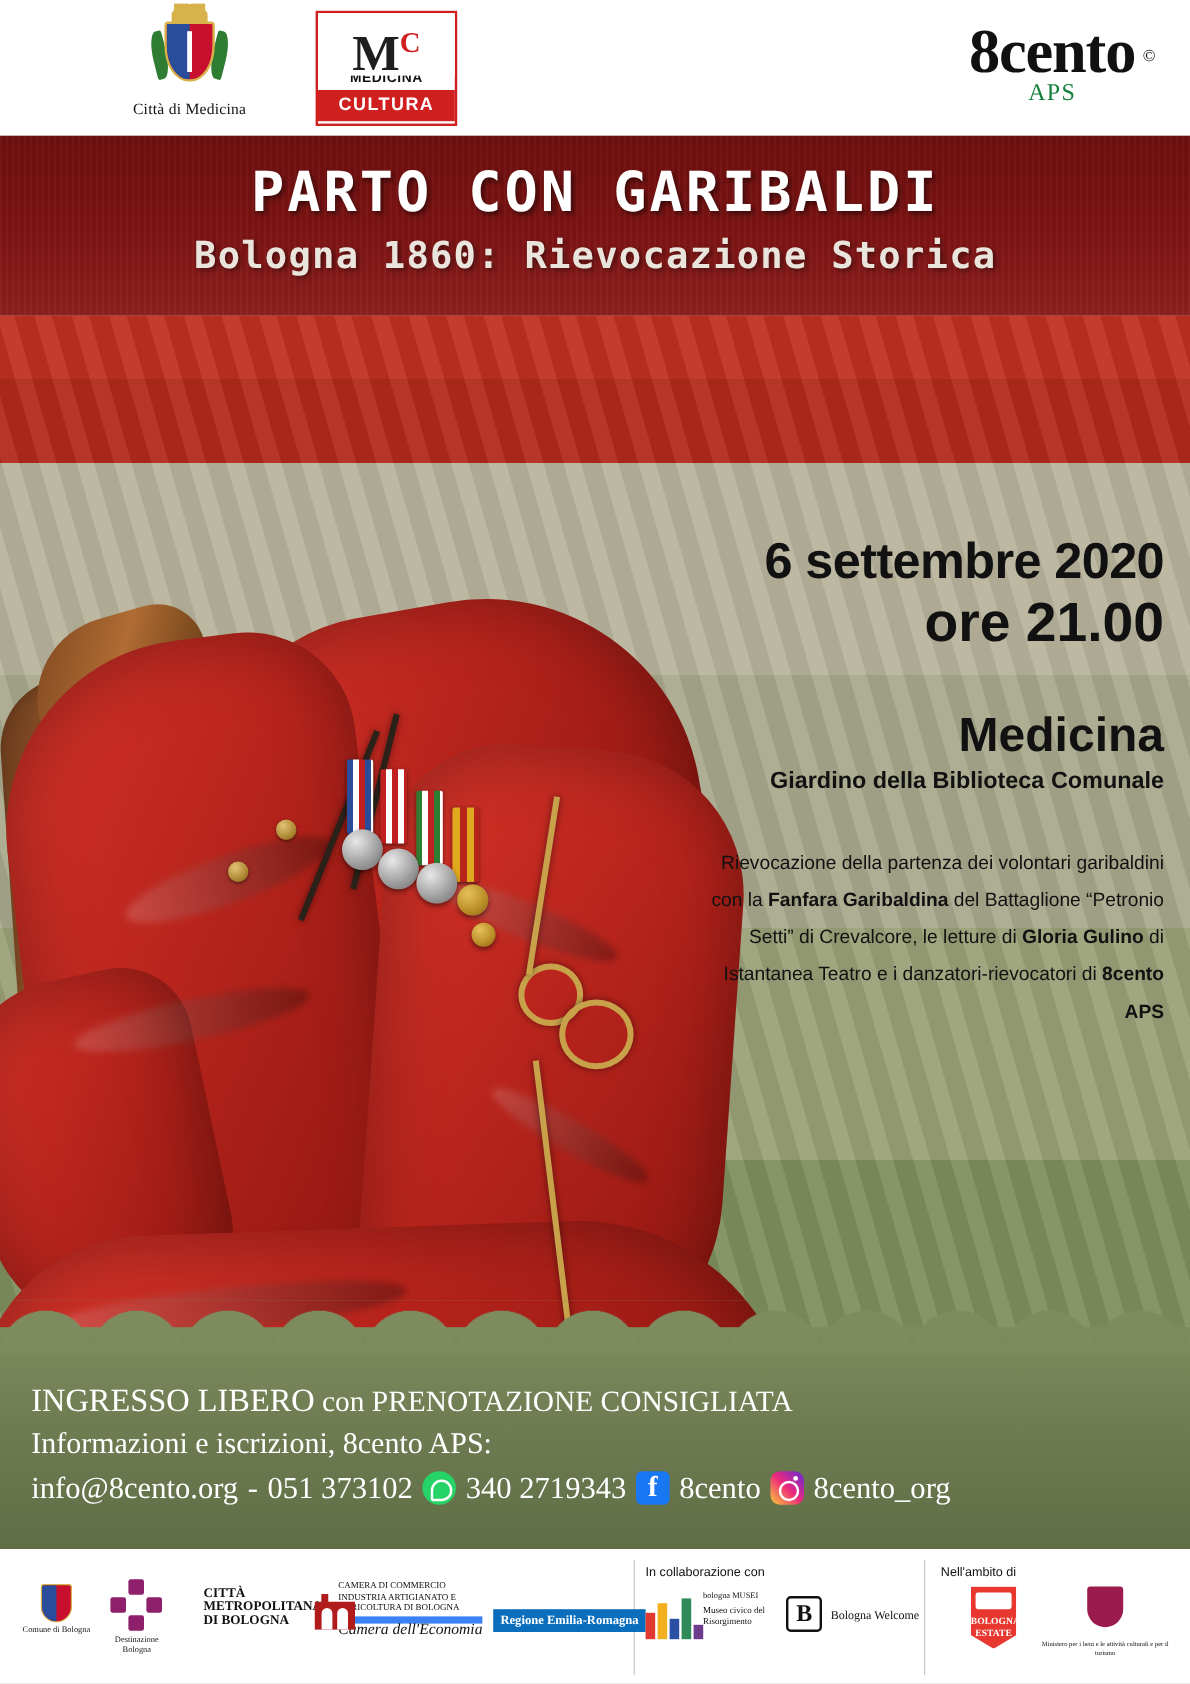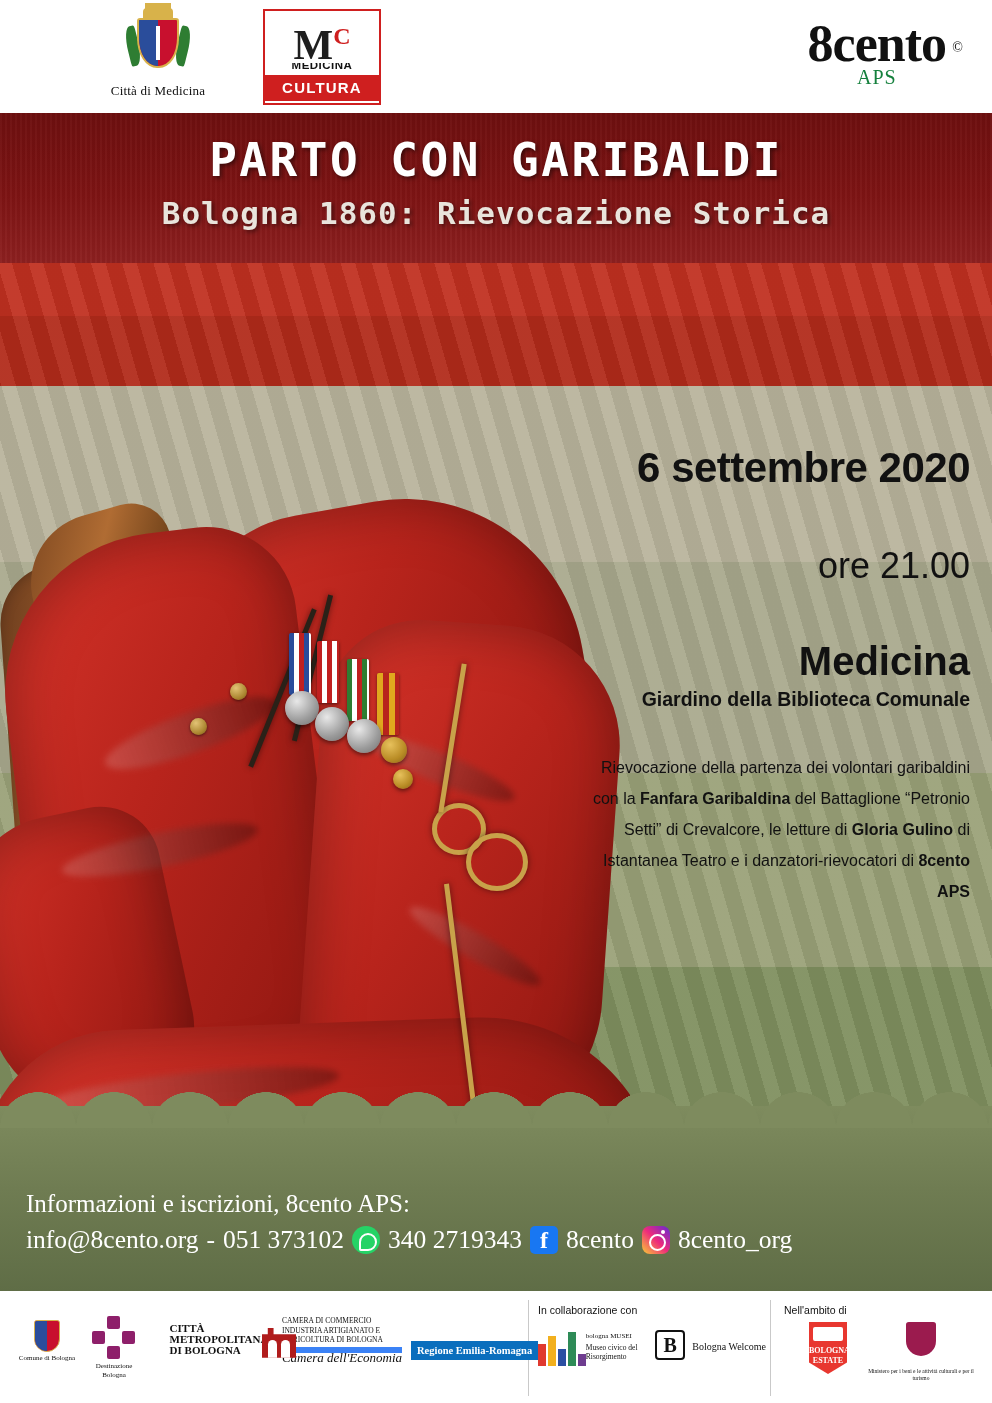--- a/index.html
+++ b/index.html
@@ -254,21 +254,21 @@
 
   
   .text-col {
     position: absolute; left: 580px; top: 180px; width: 390px;
     text-align: right; color: #111;
   }
   .date-line {
     font-size: 42px; font-weight: bold; line-height: 50px; letter-spacing: -.5px;
   }
   .time-line {
-    font-size: 36px; font-weight: normal; line-height: 50px; margin-top: 48px;
+    font-size: 46px; font-weight: bold; line-height: 50px;
   }
   .city {
     font-size: 40px; font-weight: bold; margin-top: 48px; line-height: 44px;
   }
   .venue {
     font-size: 19.5px; font-weight: bold; line-height: 25px; margin-top: 4px;
   }
   .desc {
     font-size: 16px; line-height: 31px; margin-top: 40px;
   }
@@ -494,20 +494,23 @@
       <div class="venue">Giardino della Biblioteca Comunale</div>
       <div class="desc">Rievocazione della partenza dei volontari garibaldini con la <b>Fanfara Garibaldina</b> del Battaglione “Petronio Setti” di Crevalcore, le letture di <b>Gloria Gulino</b> di Istantanea Teatro e i danzatori-rievocatori di <b>8cento APS</b></div>
     </div>
   </div>
 
   <div class="green-band">
     <div class="green-scallop-top"></div>
   </div>
 
   <div class="info-block">
+    <div class="info-1">
+      <span>INGRESSO LIBERO</span><span class="small"> con </span><span class="small">PRENOTAZIONE CONSIGLIATA</span>
+    </div>
     <div class="info-2">Informazioni e iscrizioni, 8cento APS:</div>
     <div class="info-3">
       <span>info@8cento.org</span>
       <span>-</span>
       <span>051 373102</span>
       <span class="wa-icon"></span>
       <span>340 2719343</span>
       <span class="fb-icon">f</span>
       <span>8cento</span>
       <span class="ig-icon"></span>
@@ -562,21 +565,21 @@
   </div>
 
   <div class="sp" style="left:408px;top:48px;width:116px">
     <div style="display:flex;align-items:flex-end;gap:3px">
       <div style="width:14px;height:20px;background:#0a6ebd;clip-path:polygon(0 0,100% 20%,70% 100%,0 70%)"></div>
       <div class="rer-box">Regione Emilia-Romagna</div>
     </div>
   </div>
 
   <div class="sp" style="left:538px;top:32px;width:120px">
-    <div style="display:flex;align-items:center;gap:8px">
+    <div style="display:flex;align-items:flex-start;gap:8px">
       <div class="musei-logo">
         <div class="mus-bar" style="left:0;height:22px;background:#e0392f"></div>
         <div class="mus-bar" style="left:10px;height:30px;background:#f2b01e"></div>
         <div class="mus-bar" style="left:20px;height:17px;background:#2b4fa2"></div>
         <div class="mus-bar" style="left:30px;height:34px;background:#2e8b57"></div>
         <div class="mus-bar" style="left:40px;height:12px;background:#6e3c8f"></div>
       </div>
       <div style="text-align:left">
         <div class="sp-cap" style="font-size:7px">bologna MUSEI</div>
         <div class="sp-cap" style="font-size:7.5px;line-height:9px">Museo civico del Risorgimento</div>

